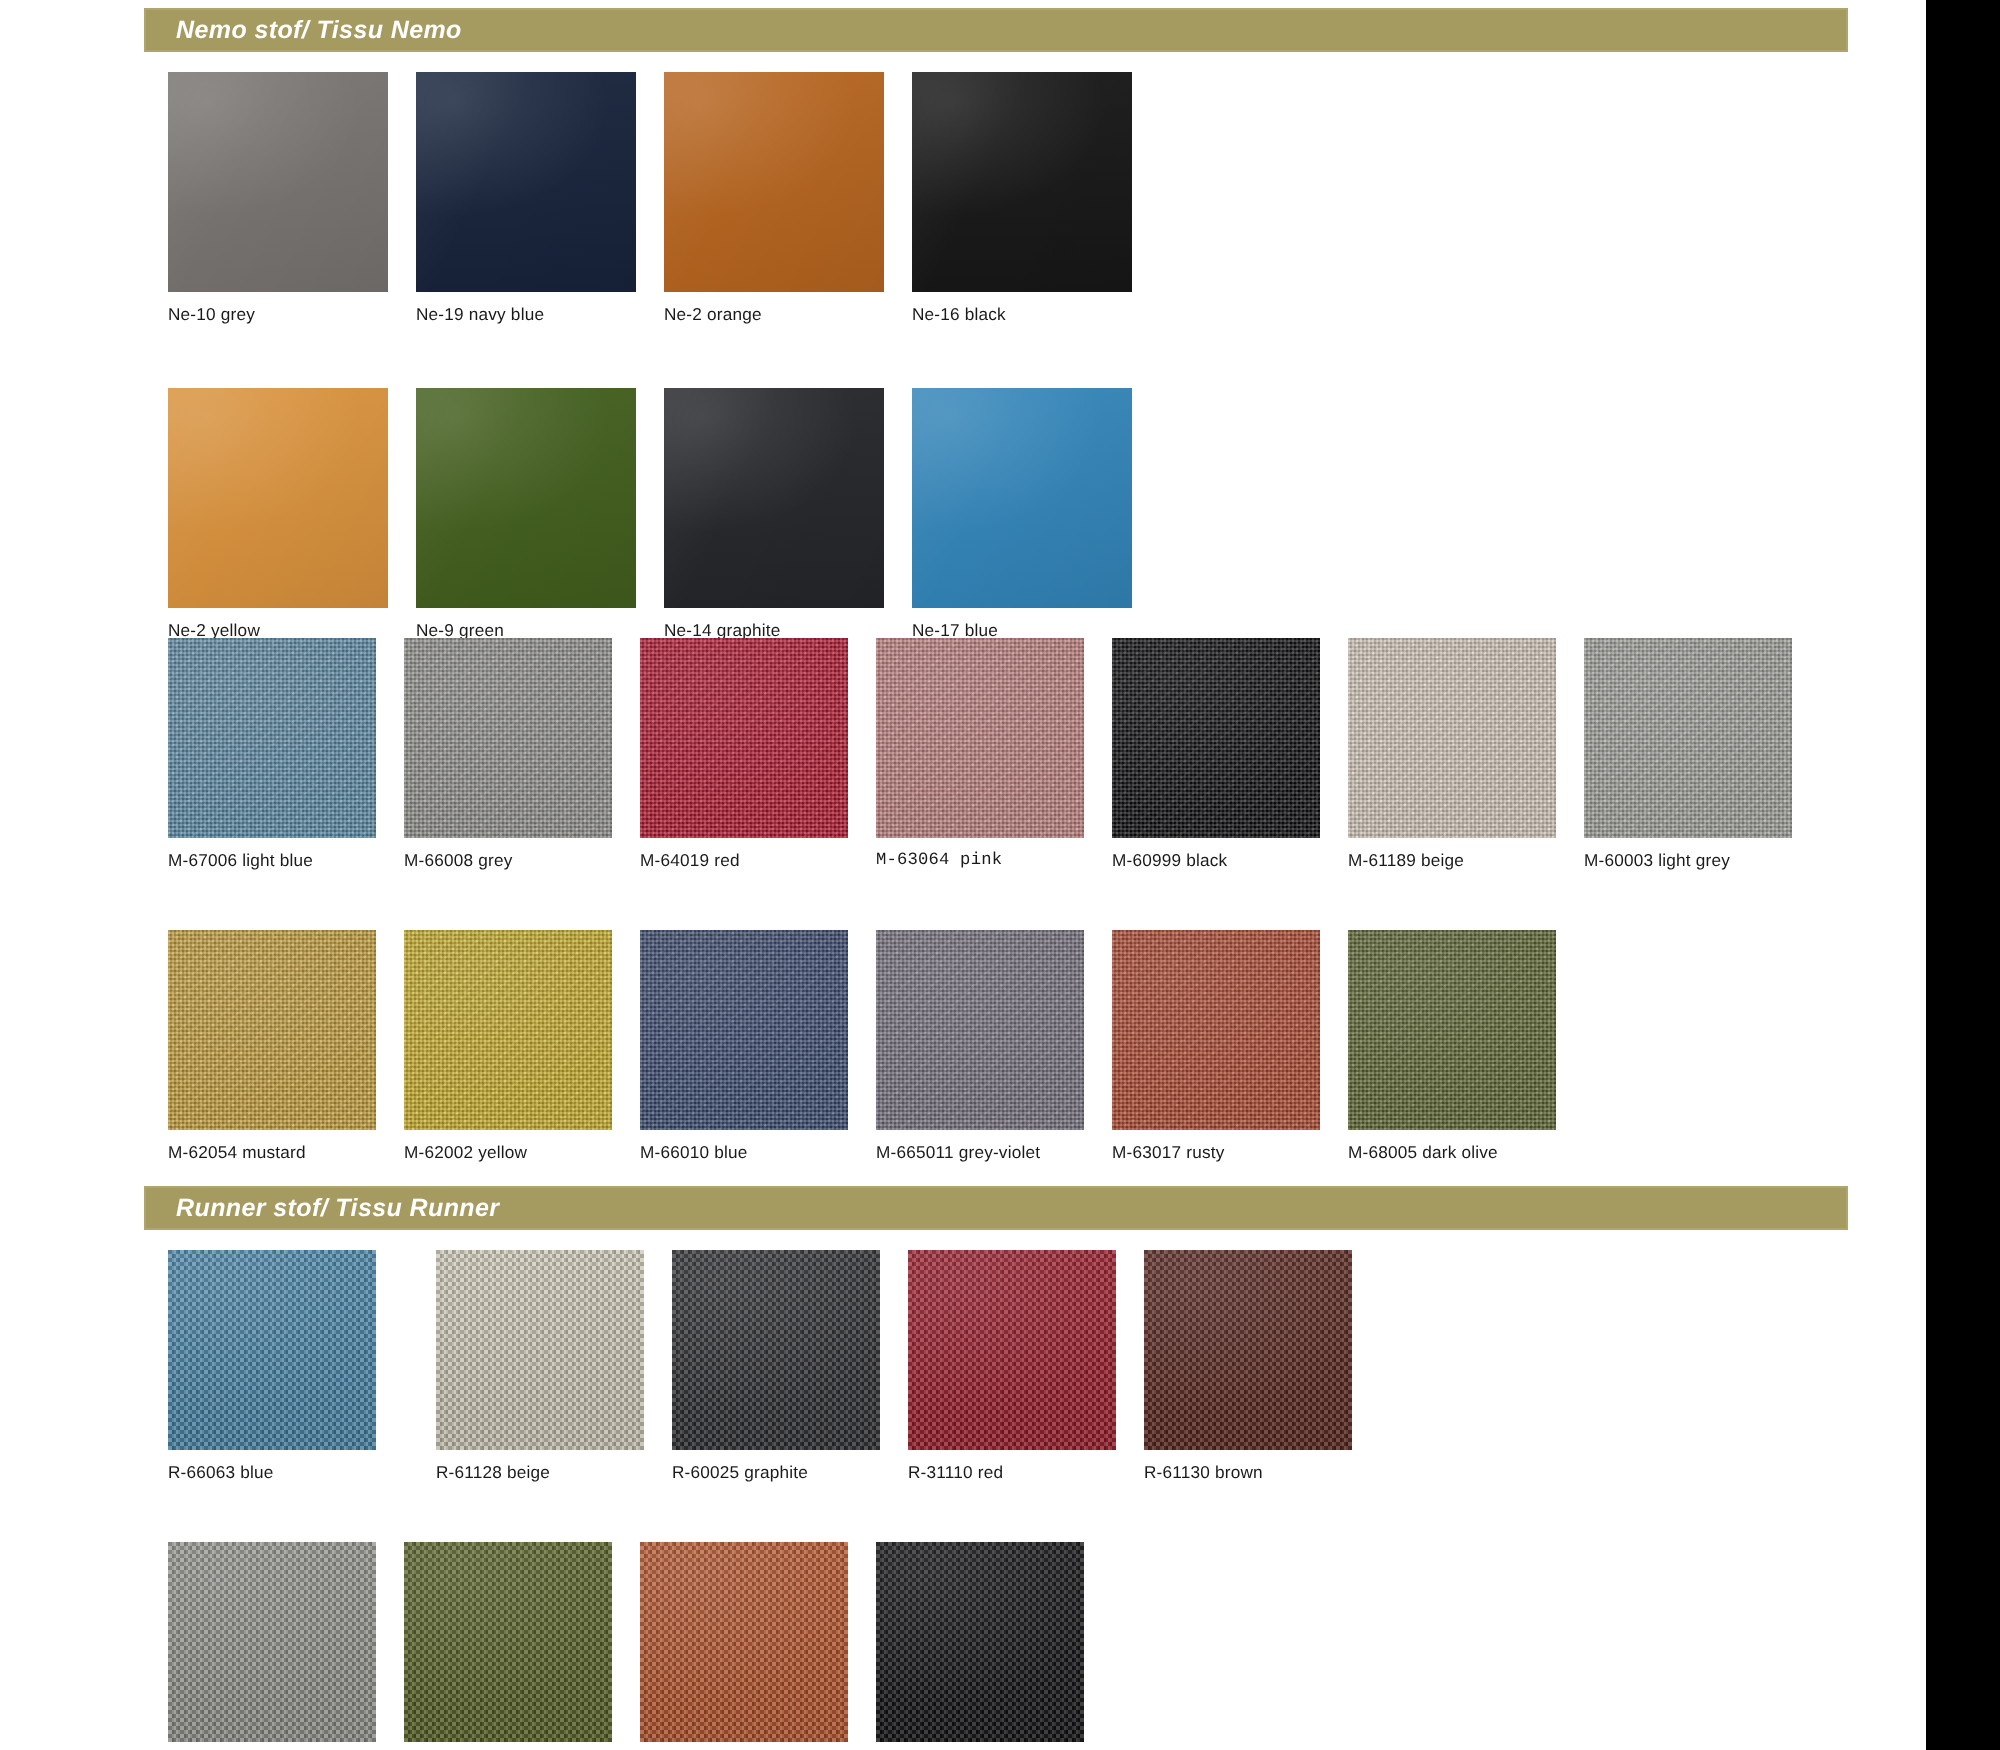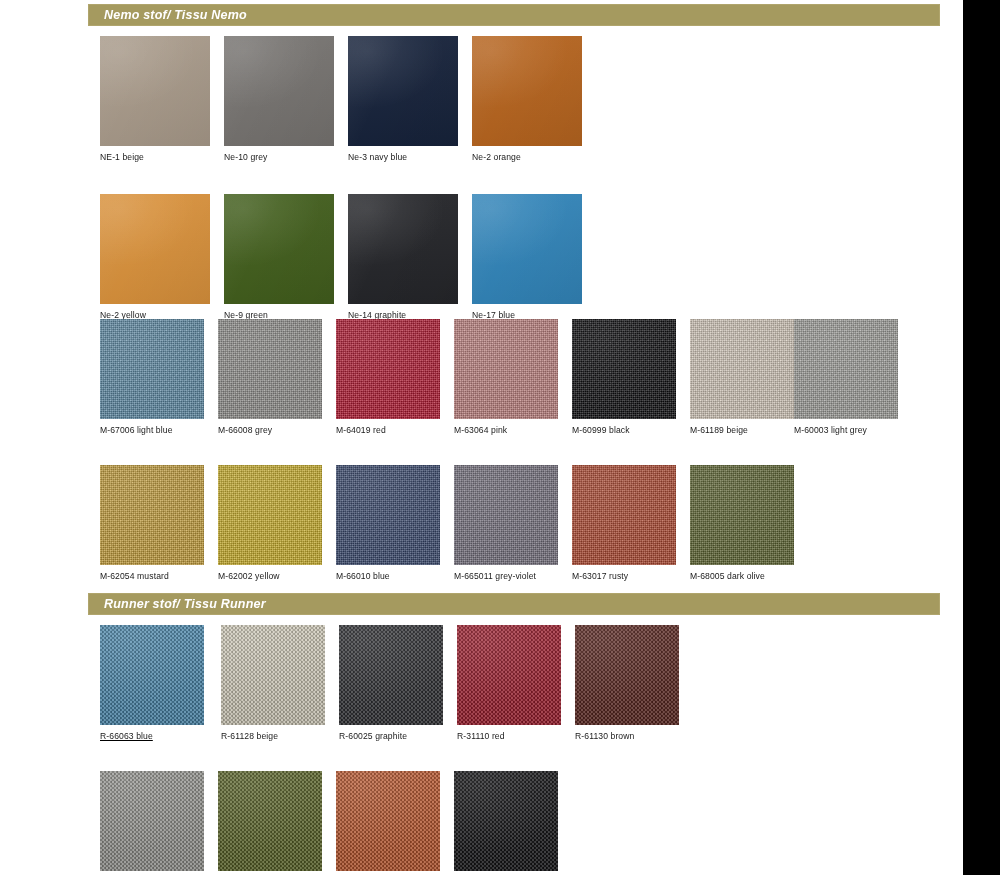--- a/index.html
+++ b/index.html
@@ -33,21 +33,21 @@
     position: absolute;
     right: 0;
     top: 0;
     width: 37px;
     height: 875px;
     background: #000000;
   }
 
   .section {
     position: absolute;
-    left: 16px;
+    left: 0;
     width: 963px;
   }
   .section-header {
     position: relative;
     margin-left: 72px;
     width: 852px;
     height: 22px;
     background: #a59a5f;
     box-shadow: inset 0 0 0 1px #b0a56d;
   }
@@ -143,49 +143,49 @@
 <div id="page">
   <div id="sheet">
     <div id="sections-container">
         <div class="section" style="top: 4px;">
           <div class="section-header">
             <div class="title">Nemo stof/ Tissu Nemo</div>
           </div>
           <div class="swatch-row" style="margin-top: 10px;">
             <div class="swatch-cell" style="margin-right: 14px;">
               <div class="swatch" style="width: 110px; height: 110px;">
-                <div class="base" style="background: rgb(168, 154, 138);"></div>
-                <div class="tex tex-nemo"></div>
-                <div class="sheen tex-nemo-sheen"></div>
-              </div>
-              <div class="swatch-label">NE-1 beige</div>
-            </div>
-            <div class="swatch-cell" style="margin-right: 14px;">
-              <div class="swatch" style="width: 110px; height: 110px;">
                 <div class="base" style="background: rgb(118, 115, 112);"></div>
                 <div class="tex tex-nemo"></div>
                 <div class="sheen tex-nemo-sheen"></div>
               </div>
               <div class="swatch-label">Ne-10 grey</div>
             </div>
             <div class="swatch-cell" style="margin-right: 14px;">
               <div class="swatch" style="width: 110px; height: 110px;">
                 <div class="base" style="background: rgb(23, 35, 59);"></div>
                 <div class="tex tex-nemo"></div>
                 <div class="sheen tex-nemo-sheen"></div>
               </div>
-              <div class="swatch-label">Ne-3 navy blue</div>
+              <div class="swatch-label">Ne-19 navy blue</div>
             </div>
             <div class="swatch-cell" style="margin-right: 14px;">
               <div class="swatch" style="width: 110px; height: 110px;">
                 <div class="base" style="background: rgb(181, 100, 31);"></div>
                 <div class="tex tex-nemo"></div>
                 <div class="sheen tex-nemo-sheen"></div>
               </div>
               <div class="swatch-label">Ne-2 orange</div>
+            </div>
+            <div class="swatch-cell" style="margin-right: 14px;">
+              <div class="swatch" style="width: 110px; height: 110px;">
+                <div class="base" style="background: rgb(23, 23, 23);"></div>
+                <div class="tex tex-nemo"></div>
+                <div class="sheen tex-nemo-sheen"></div>
+              </div>
+              <div class="swatch-label">Ne-16 black</div>
             </div>
           </div>
           <div class="swatch-row" style="margin-top: 32px;">
             <div class="swatch-cell" style="margin-right: 14px;">
               <div class="swatch" style="width: 110px; height: 110px;">
                 <div class="base" style="background: rgb(216, 145, 60);"></div>
                 <div class="tex tex-nemo"></div>
                 <div class="sheen tex-nemo-sheen"></div>
               </div>
               <div class="swatch-label">Ne-2 yellow</div>
@@ -235,37 +235,37 @@
               <div class="swatch-label">M-66008 grey</div>
             </div>
             <div class="swatch-cell" style="margin-right: 14px;">
               <div class="swatch" style="width: 104px; height: 100px;">
                 <div class="base" style="background: rgb(181, 23, 48);"></div>
                 <div class="tex tex-medley"></div>
                 <div class="sheen tex-medley-sheen"></div>
               </div>
               <div class="swatch-label">M-64019 red</div>
             </div>
-            <div class="swatch-cell" style="margin-right: 14px;">
+            <div class="swatch-cell" style="margin-right: 14px; font-family: Liberation Mono, monospace;">
               <div class="swatch" style="width: 104px; height: 100px;">
                 <div class="base" style="background: rgb(192, 131, 129);"></div>
                 <div class="tex tex-medley"></div>
                 <div class="sheen tex-medley-sheen"></div>
               </div>
               <div class="swatch-label">M-63064 pink</div>
             </div>
             <div class="swatch-cell" style="margin-right: 14px;">
               <div class="swatch" style="width: 104px; height: 100px;">
                 <div class="base" style="background: rgb(12, 12, 14);"></div>
                 <div class="tex tex-medley"></div>
                 <div class="sheen tex-medley-sheen"></div>
               </div>
               <div class="swatch-label">M-60999 black</div>
             </div>
-            <div class="swatch-cell" style="">
+            <div class="swatch-cell" style="margin-right: 14px;">
               <div class="swatch" style="width: 104px; height: 100px;">
                 <div class="base" style="background: rgb(214, 203, 188);"></div>
                 <div class="tex tex-medley"></div>
                 <div class="sheen tex-medley-sheen"></div>
               </div>
               <div class="swatch-label">M-61189 beige</div>
             </div>
             <div class="swatch-cell" style="margin-right: 14px;">
               <div class="swatch" style="width: 104px; height: 100px;">
                 <div class="base" style="background: rgb(162, 161, 157);"></div>
@@ -324,21 +324,21 @@
               </div>
               <div class="swatch-label">M-68005 dark olive</div>
             </div>
           </div>
         </div>
         <div class="section" style="top: 593px;">
           <div class="section-header">
             <div class="title">Runner stof/ Tissu Runner</div>
           </div>
           <div class="swatch-row" style="margin-top: 10px;">
-            <div class="swatch-cell" style="margin-right: 17px; text-decoration: underline;">
+            <div class="swatch-cell" style="margin-right: 30px;">
               <div class="swatch" style="width: 104px; height: 100px;">
                 <div class="base" style="background: rgb(75, 135, 171);"></div>
                 <div class="tex tex-runner"></div>
                 <div class="sheen tex-runner-sheen"></div>
               </div>
               <div class="swatch-label">R-66063 blue</div>
             </div>
             <div class="swatch-cell" style="margin-right: 14px;">
               <div class="swatch" style="width: 104px; height: 100px;">
                 <div class="base" style="background: rgb(207, 201, 184);"></div>

